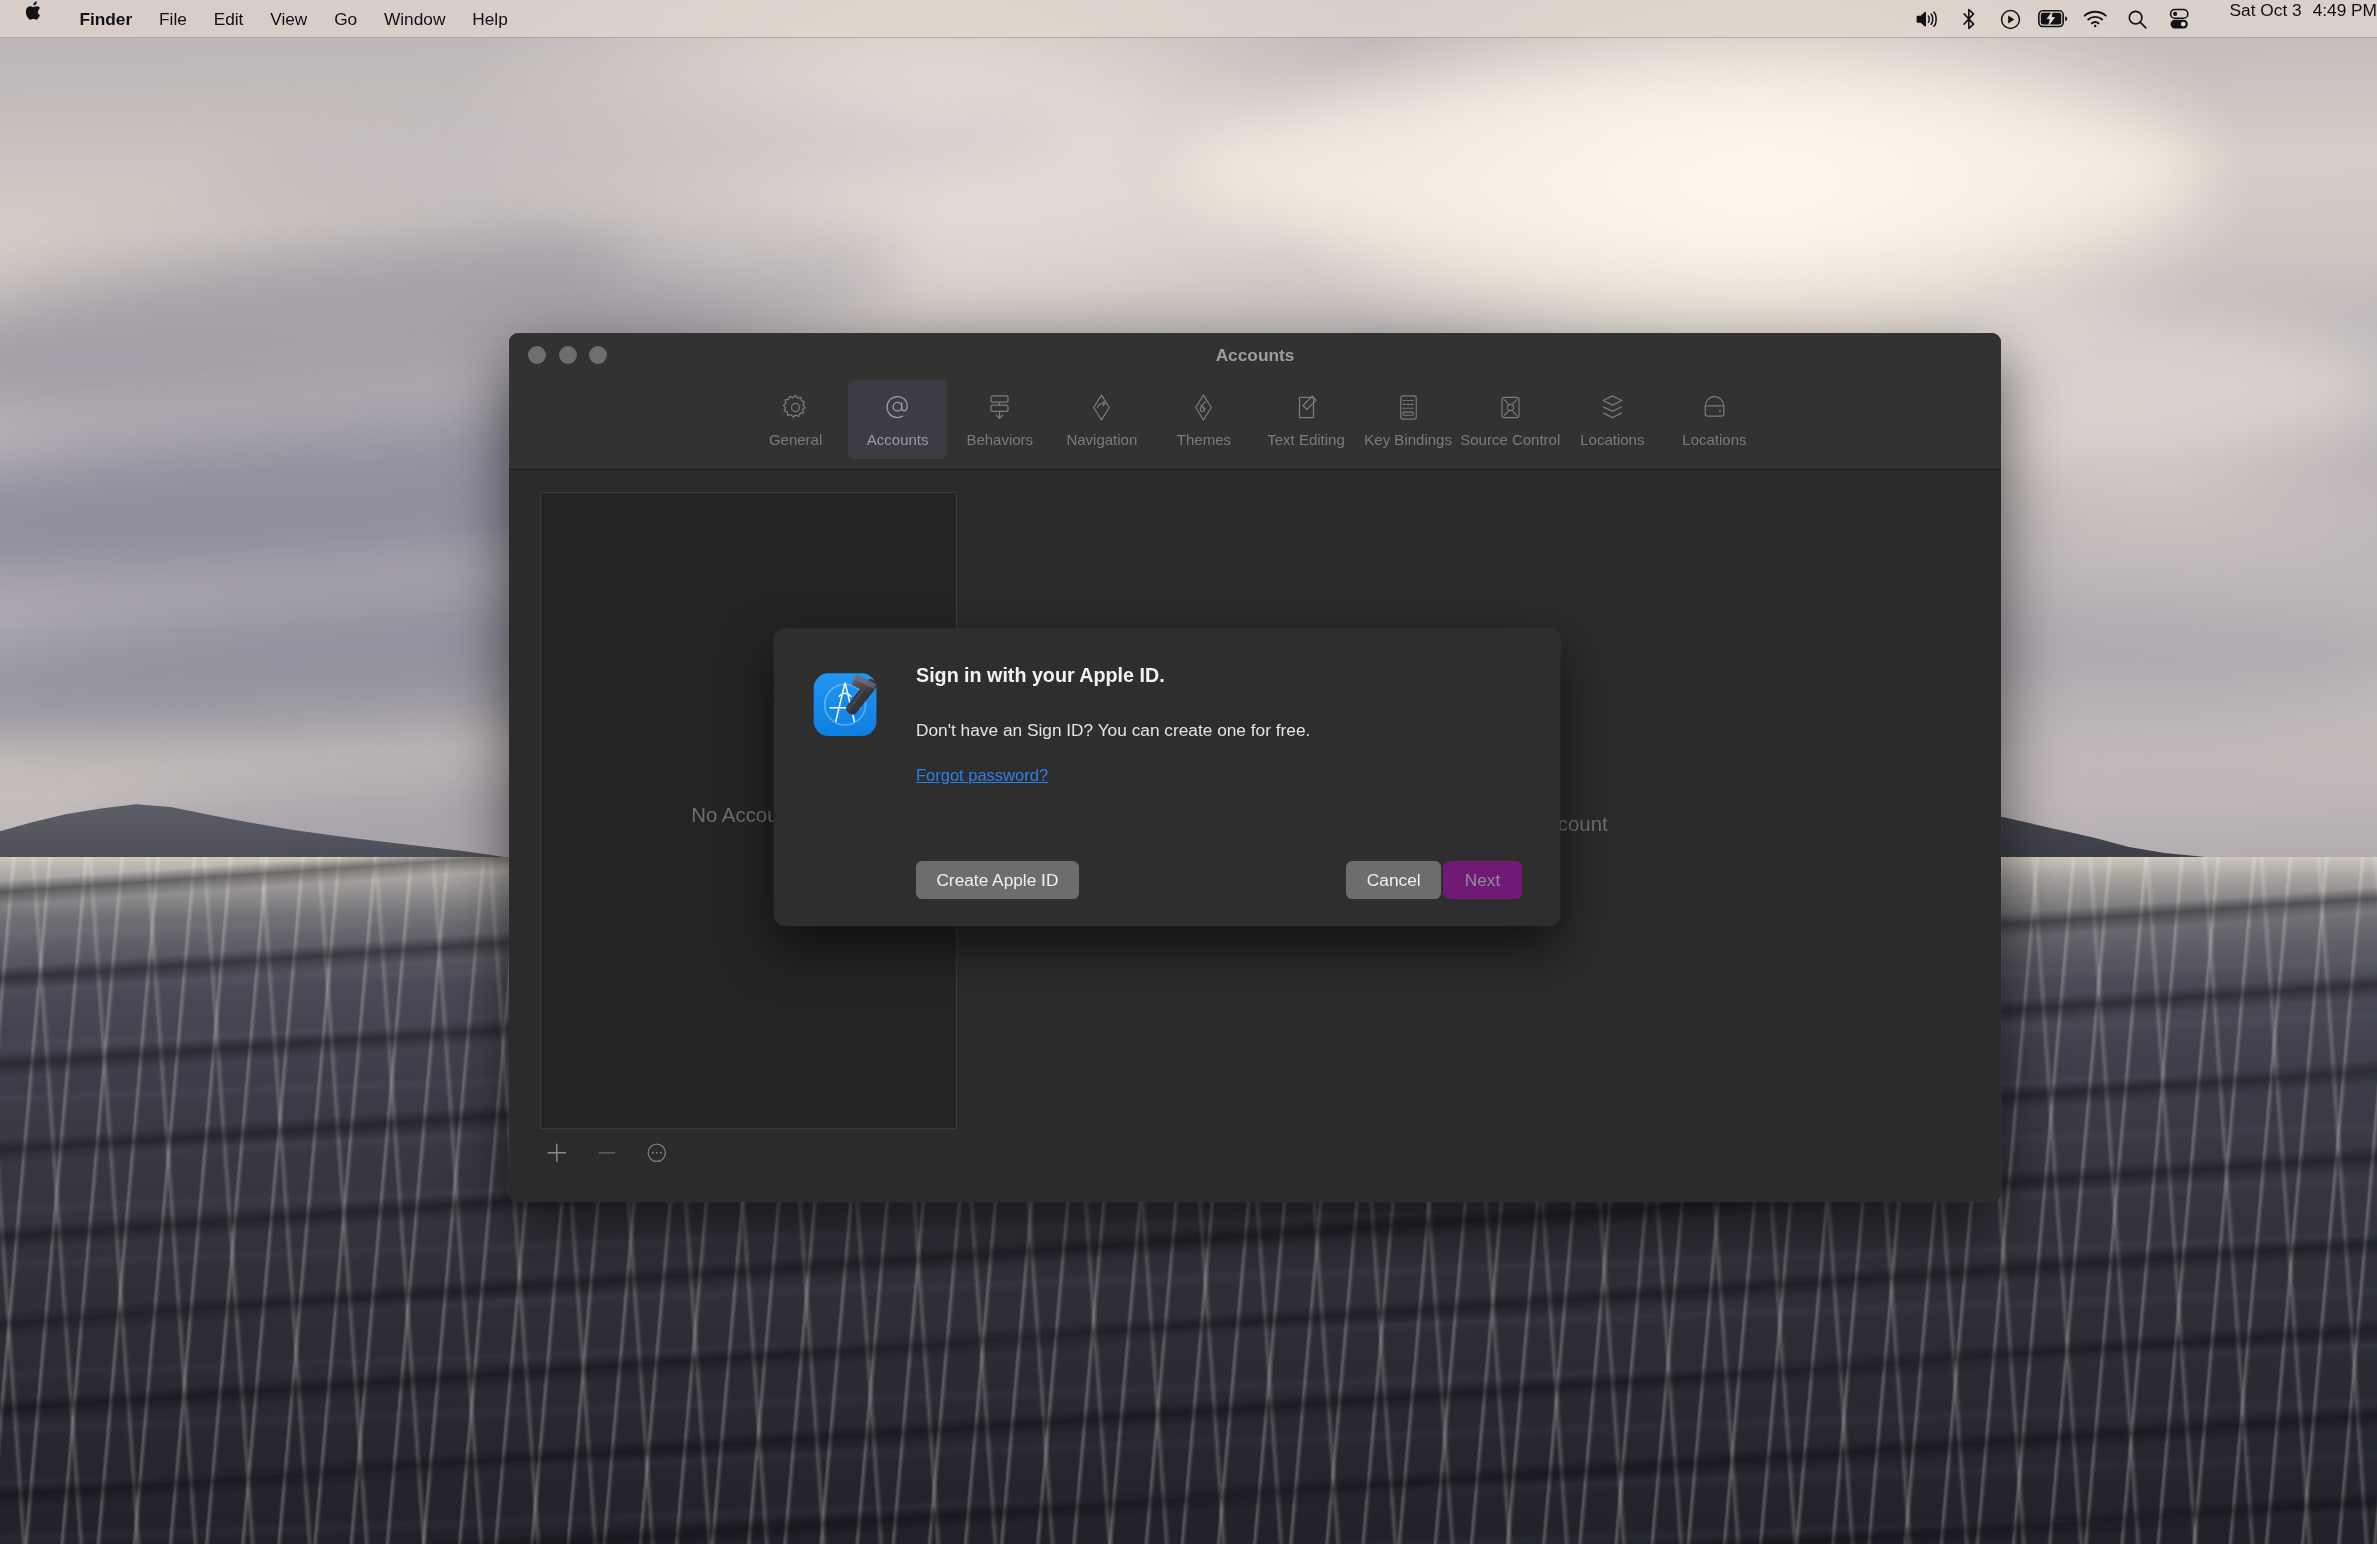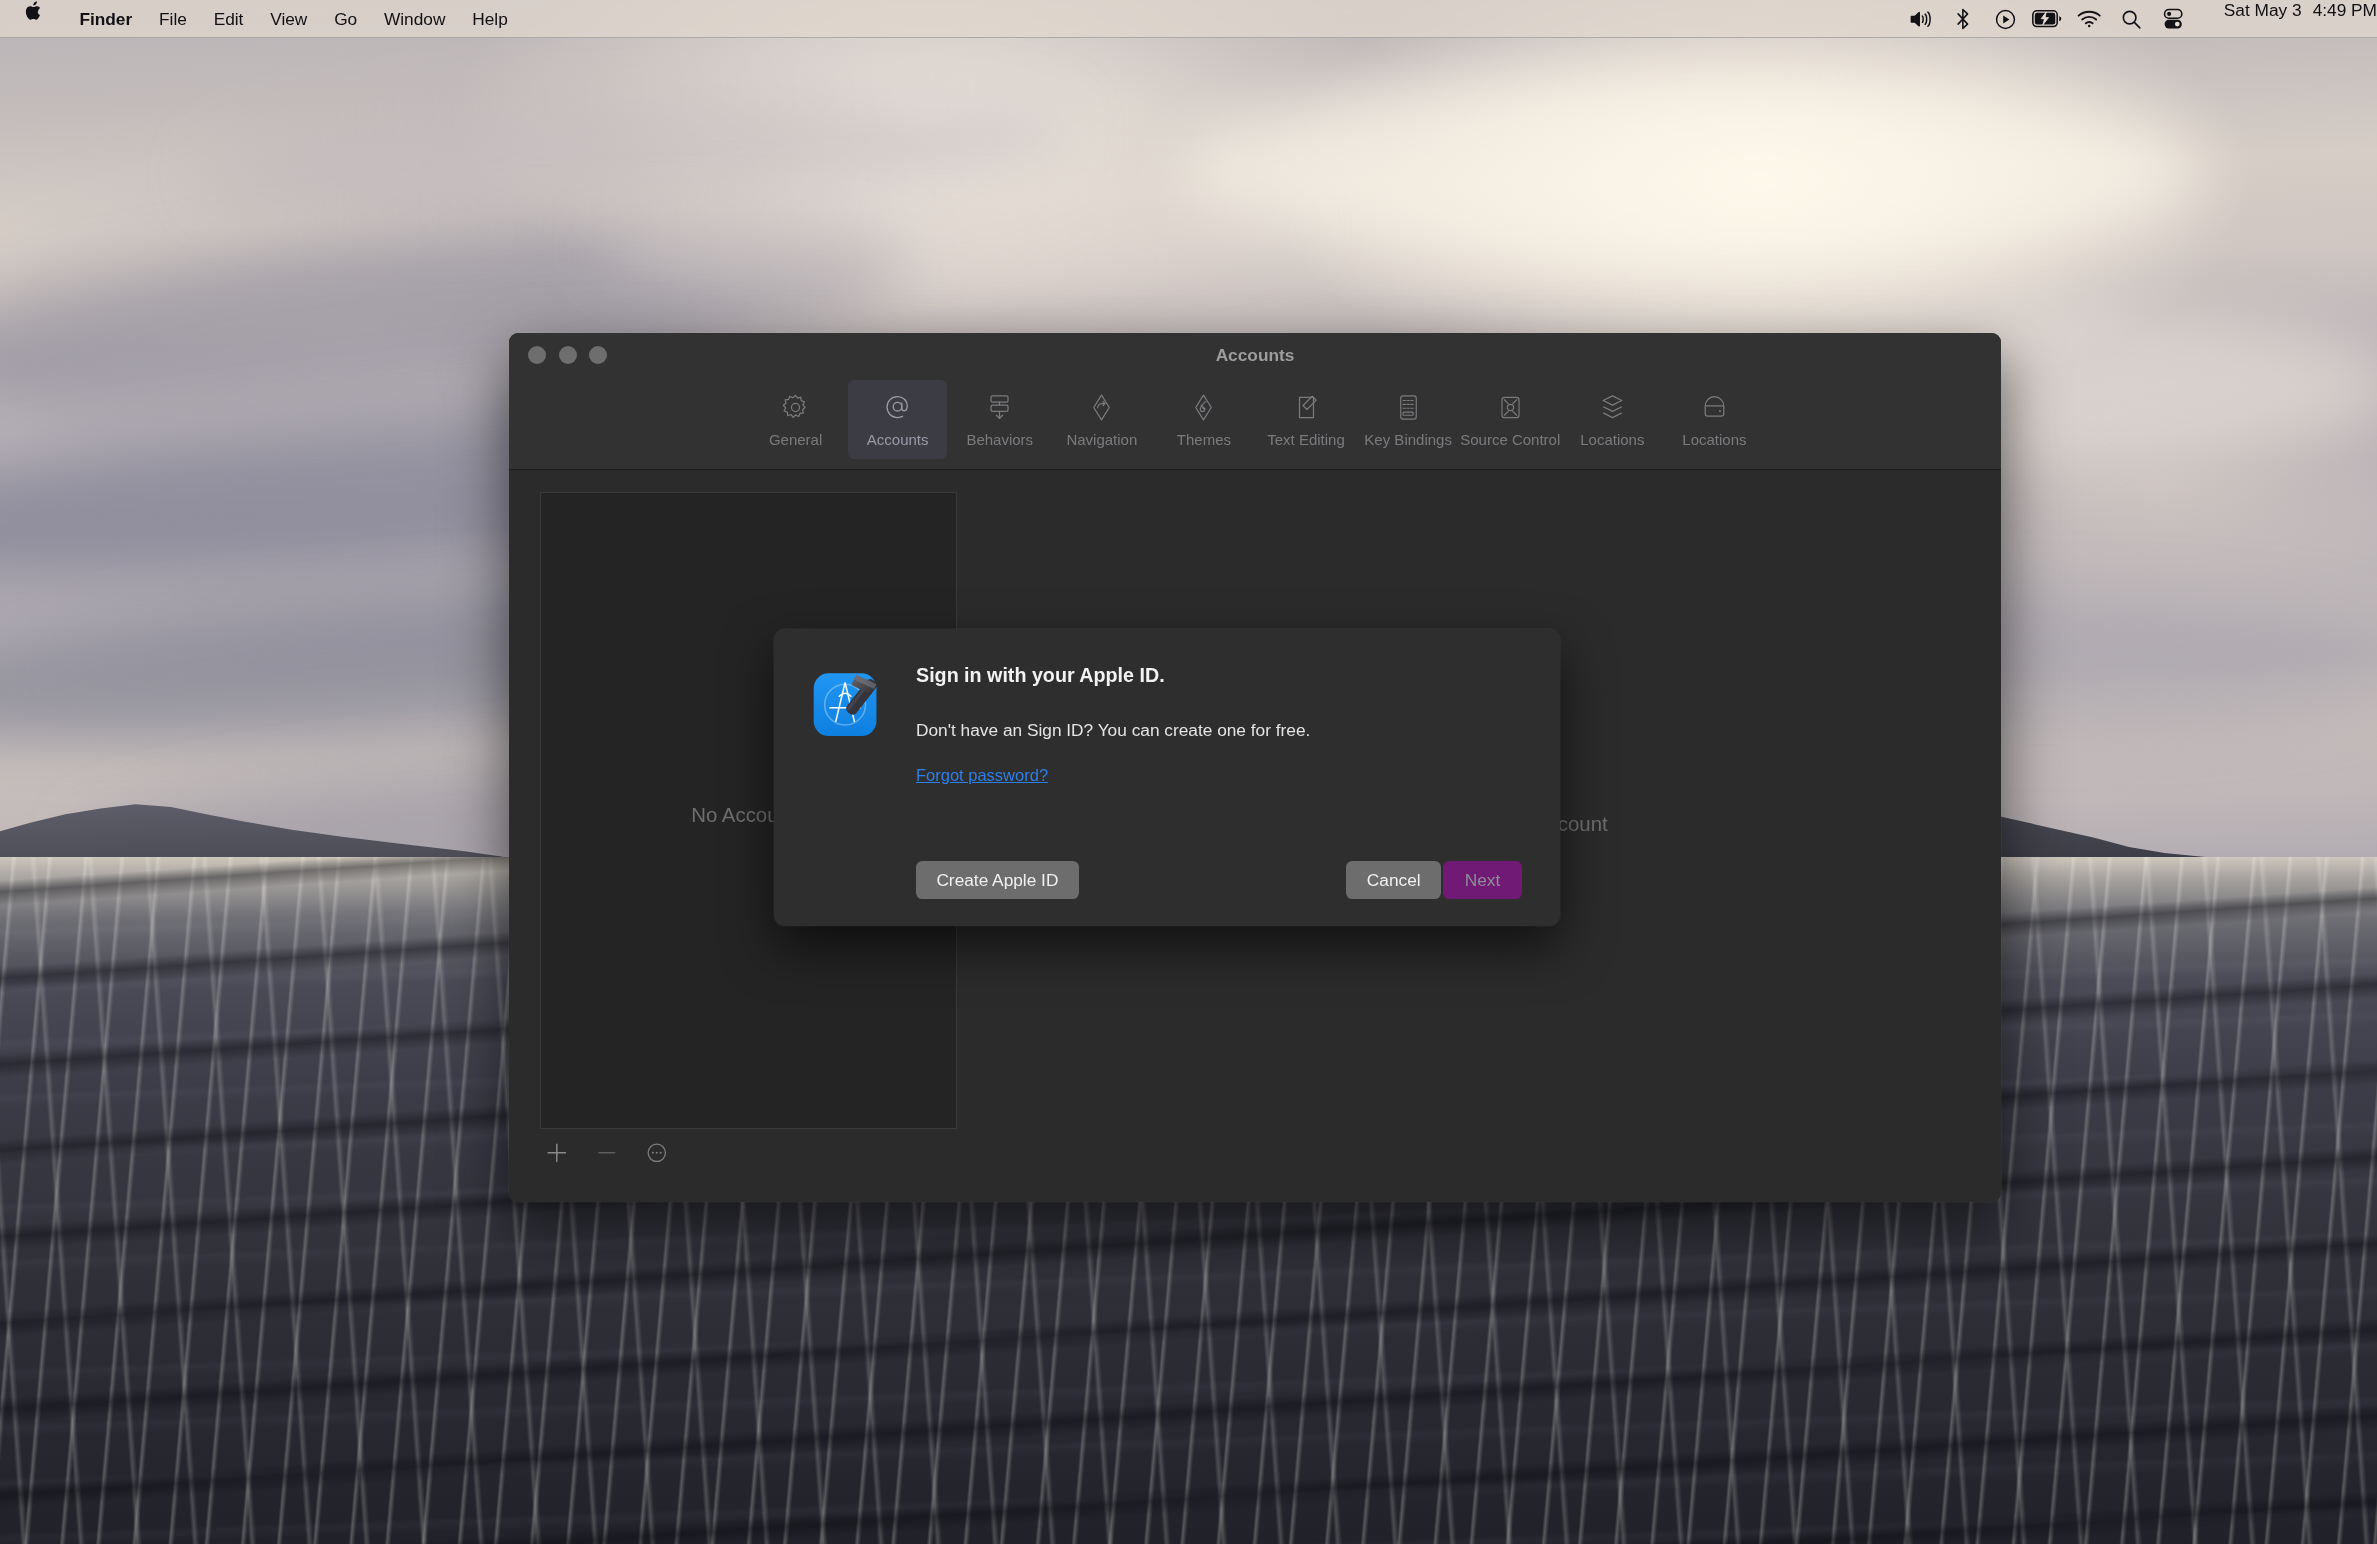--- a/index.html
+++ b/index.html
@@ -374,21 +374,21 @@
         <svg width="20.4" height="22" viewBox="0 0 26 28" fill="none">
           <rect x="2" y="2" width="22" height="11" rx="5.5" stroke="#111116" stroke-width="2"></rect>
           <circle cx="7.8" cy="7.5" r="2.6" fill="#111116"></circle>
           <rect x="2" y="15" width="22" height="11" rx="5.5" fill="#111116"></rect>
           <circle cx="18.2" cy="20.5" r="3" fill="#e8ded4"></circle>
         </svg>
       </div>
     </div>
 
     <div class="clock">
-      <span>Sat May 3</span>
+      <span>Sat Oct 3</span>
       <span>4:49 PM</span>
     </div>
   </div>
 
   <div id="prefs-window">
 
     <div id="prefs-titlebar">
       <div class="traffic">
         <div class="light"></div>
         <div class="light"></div>

